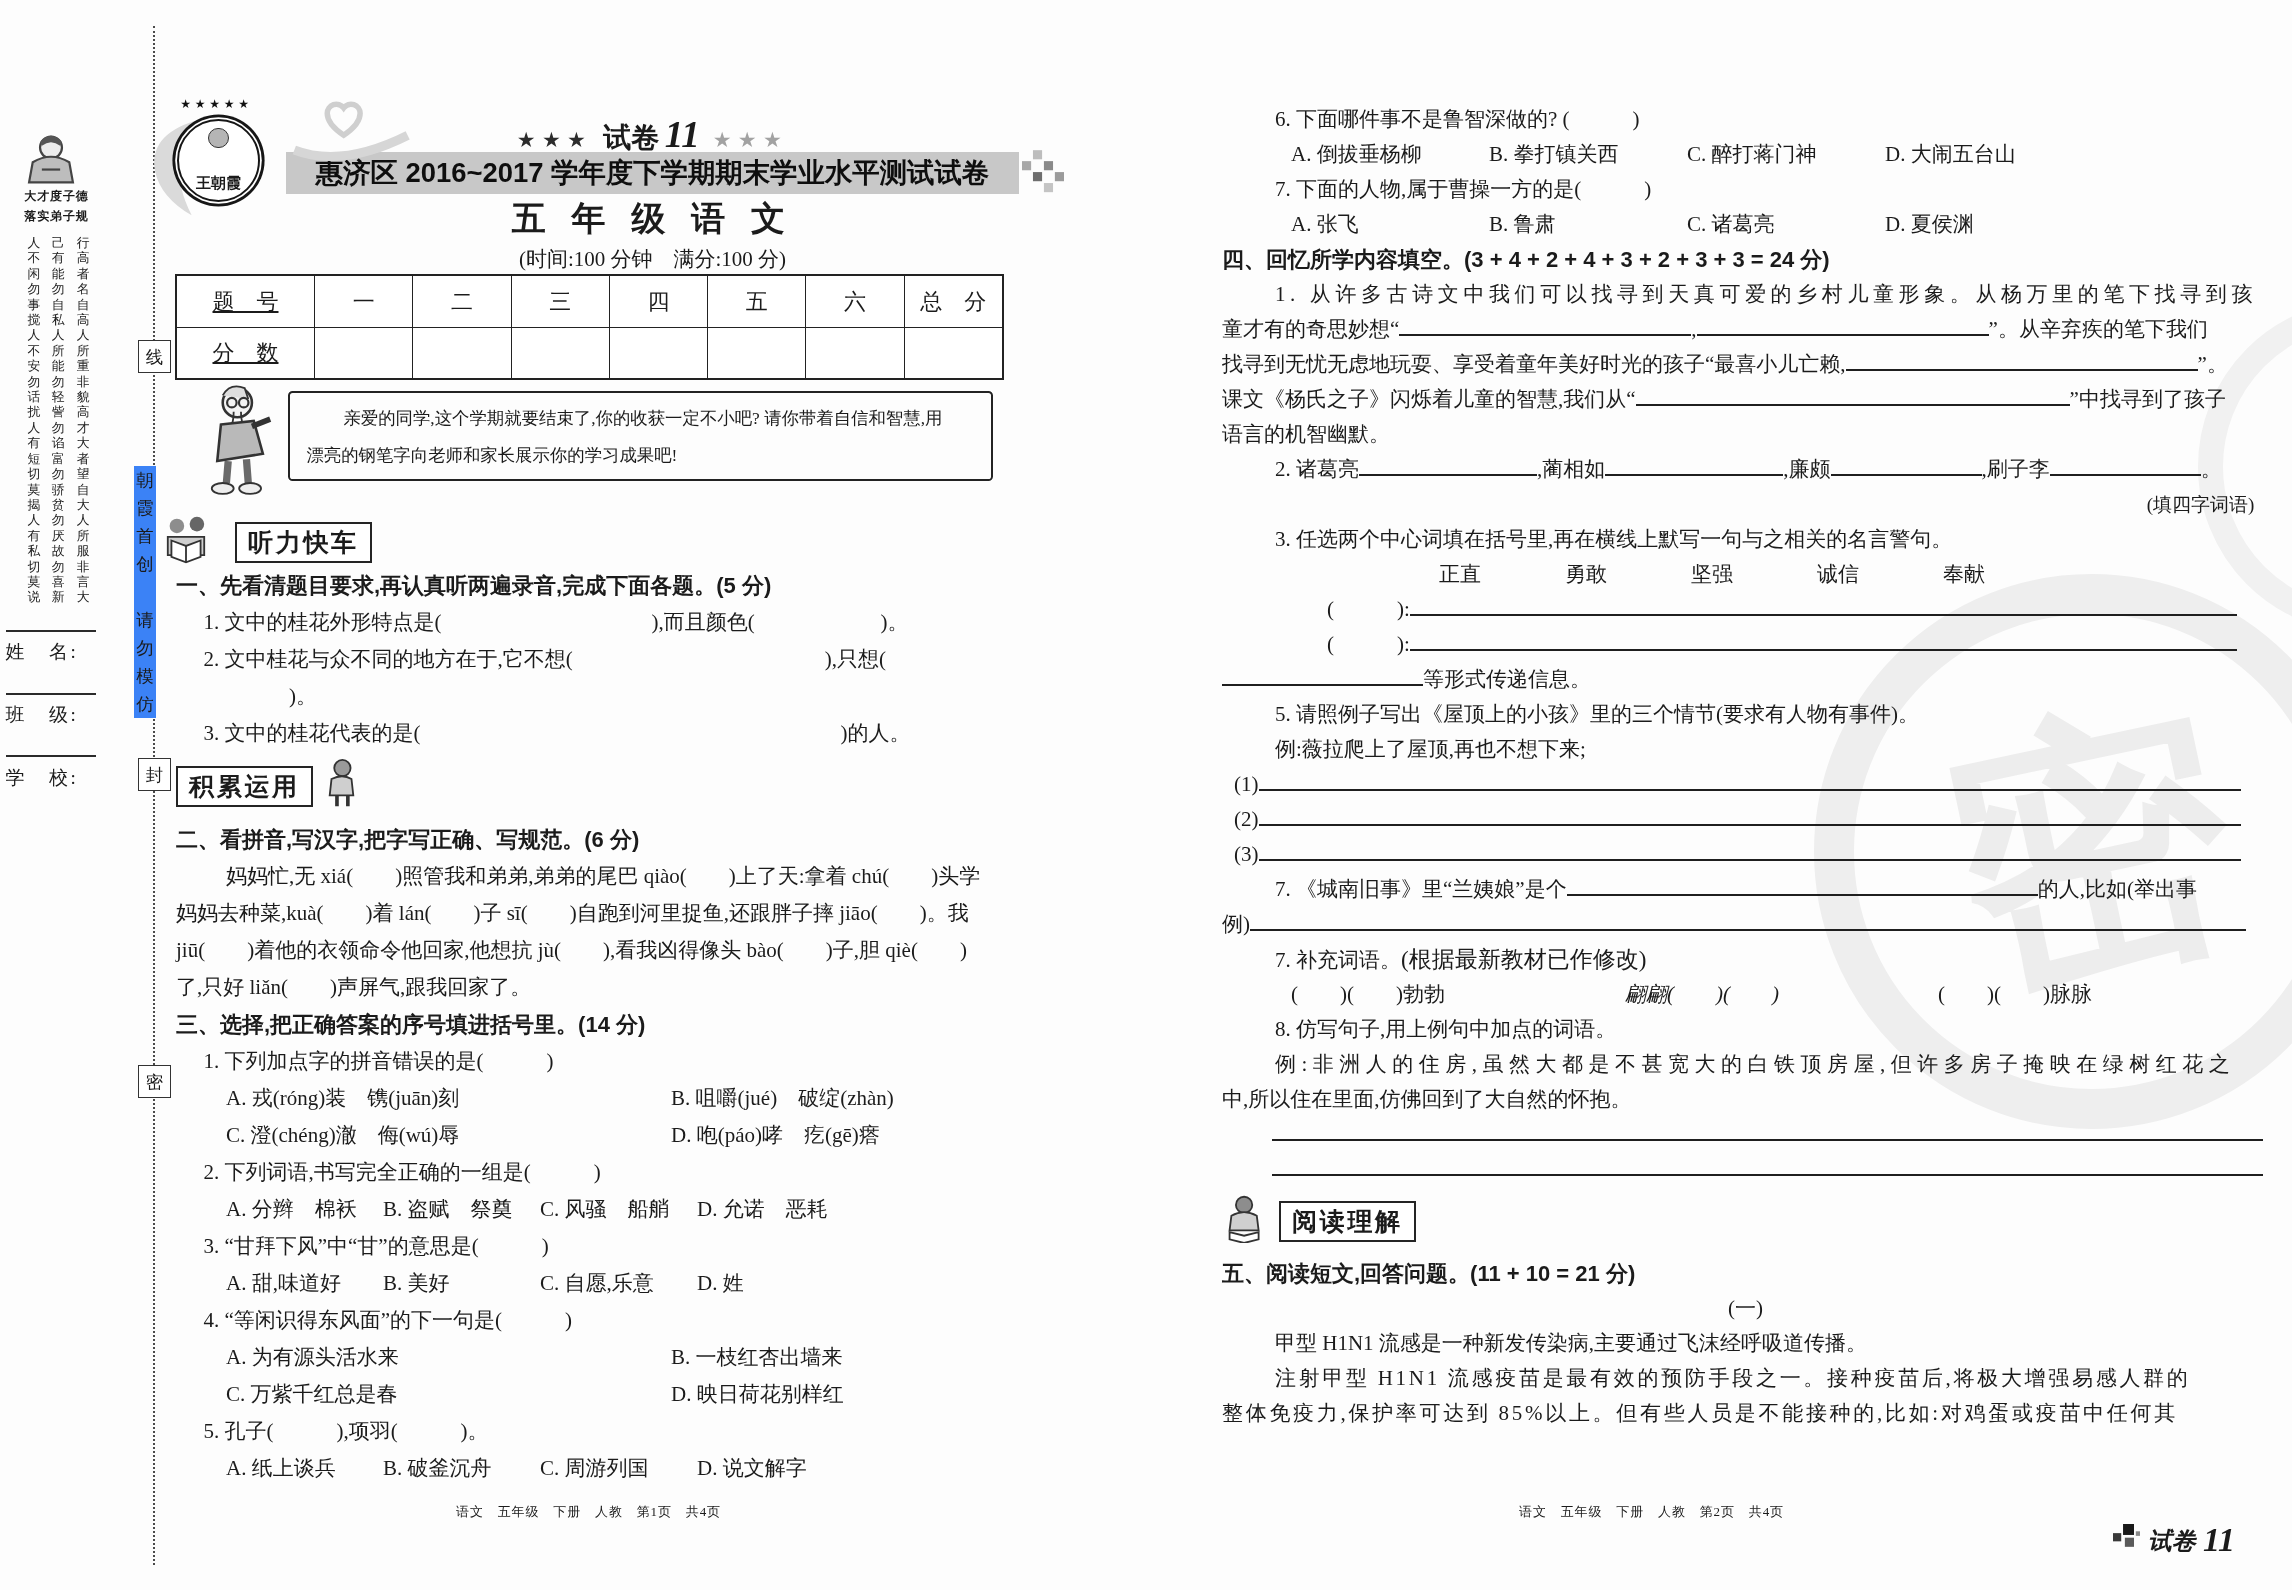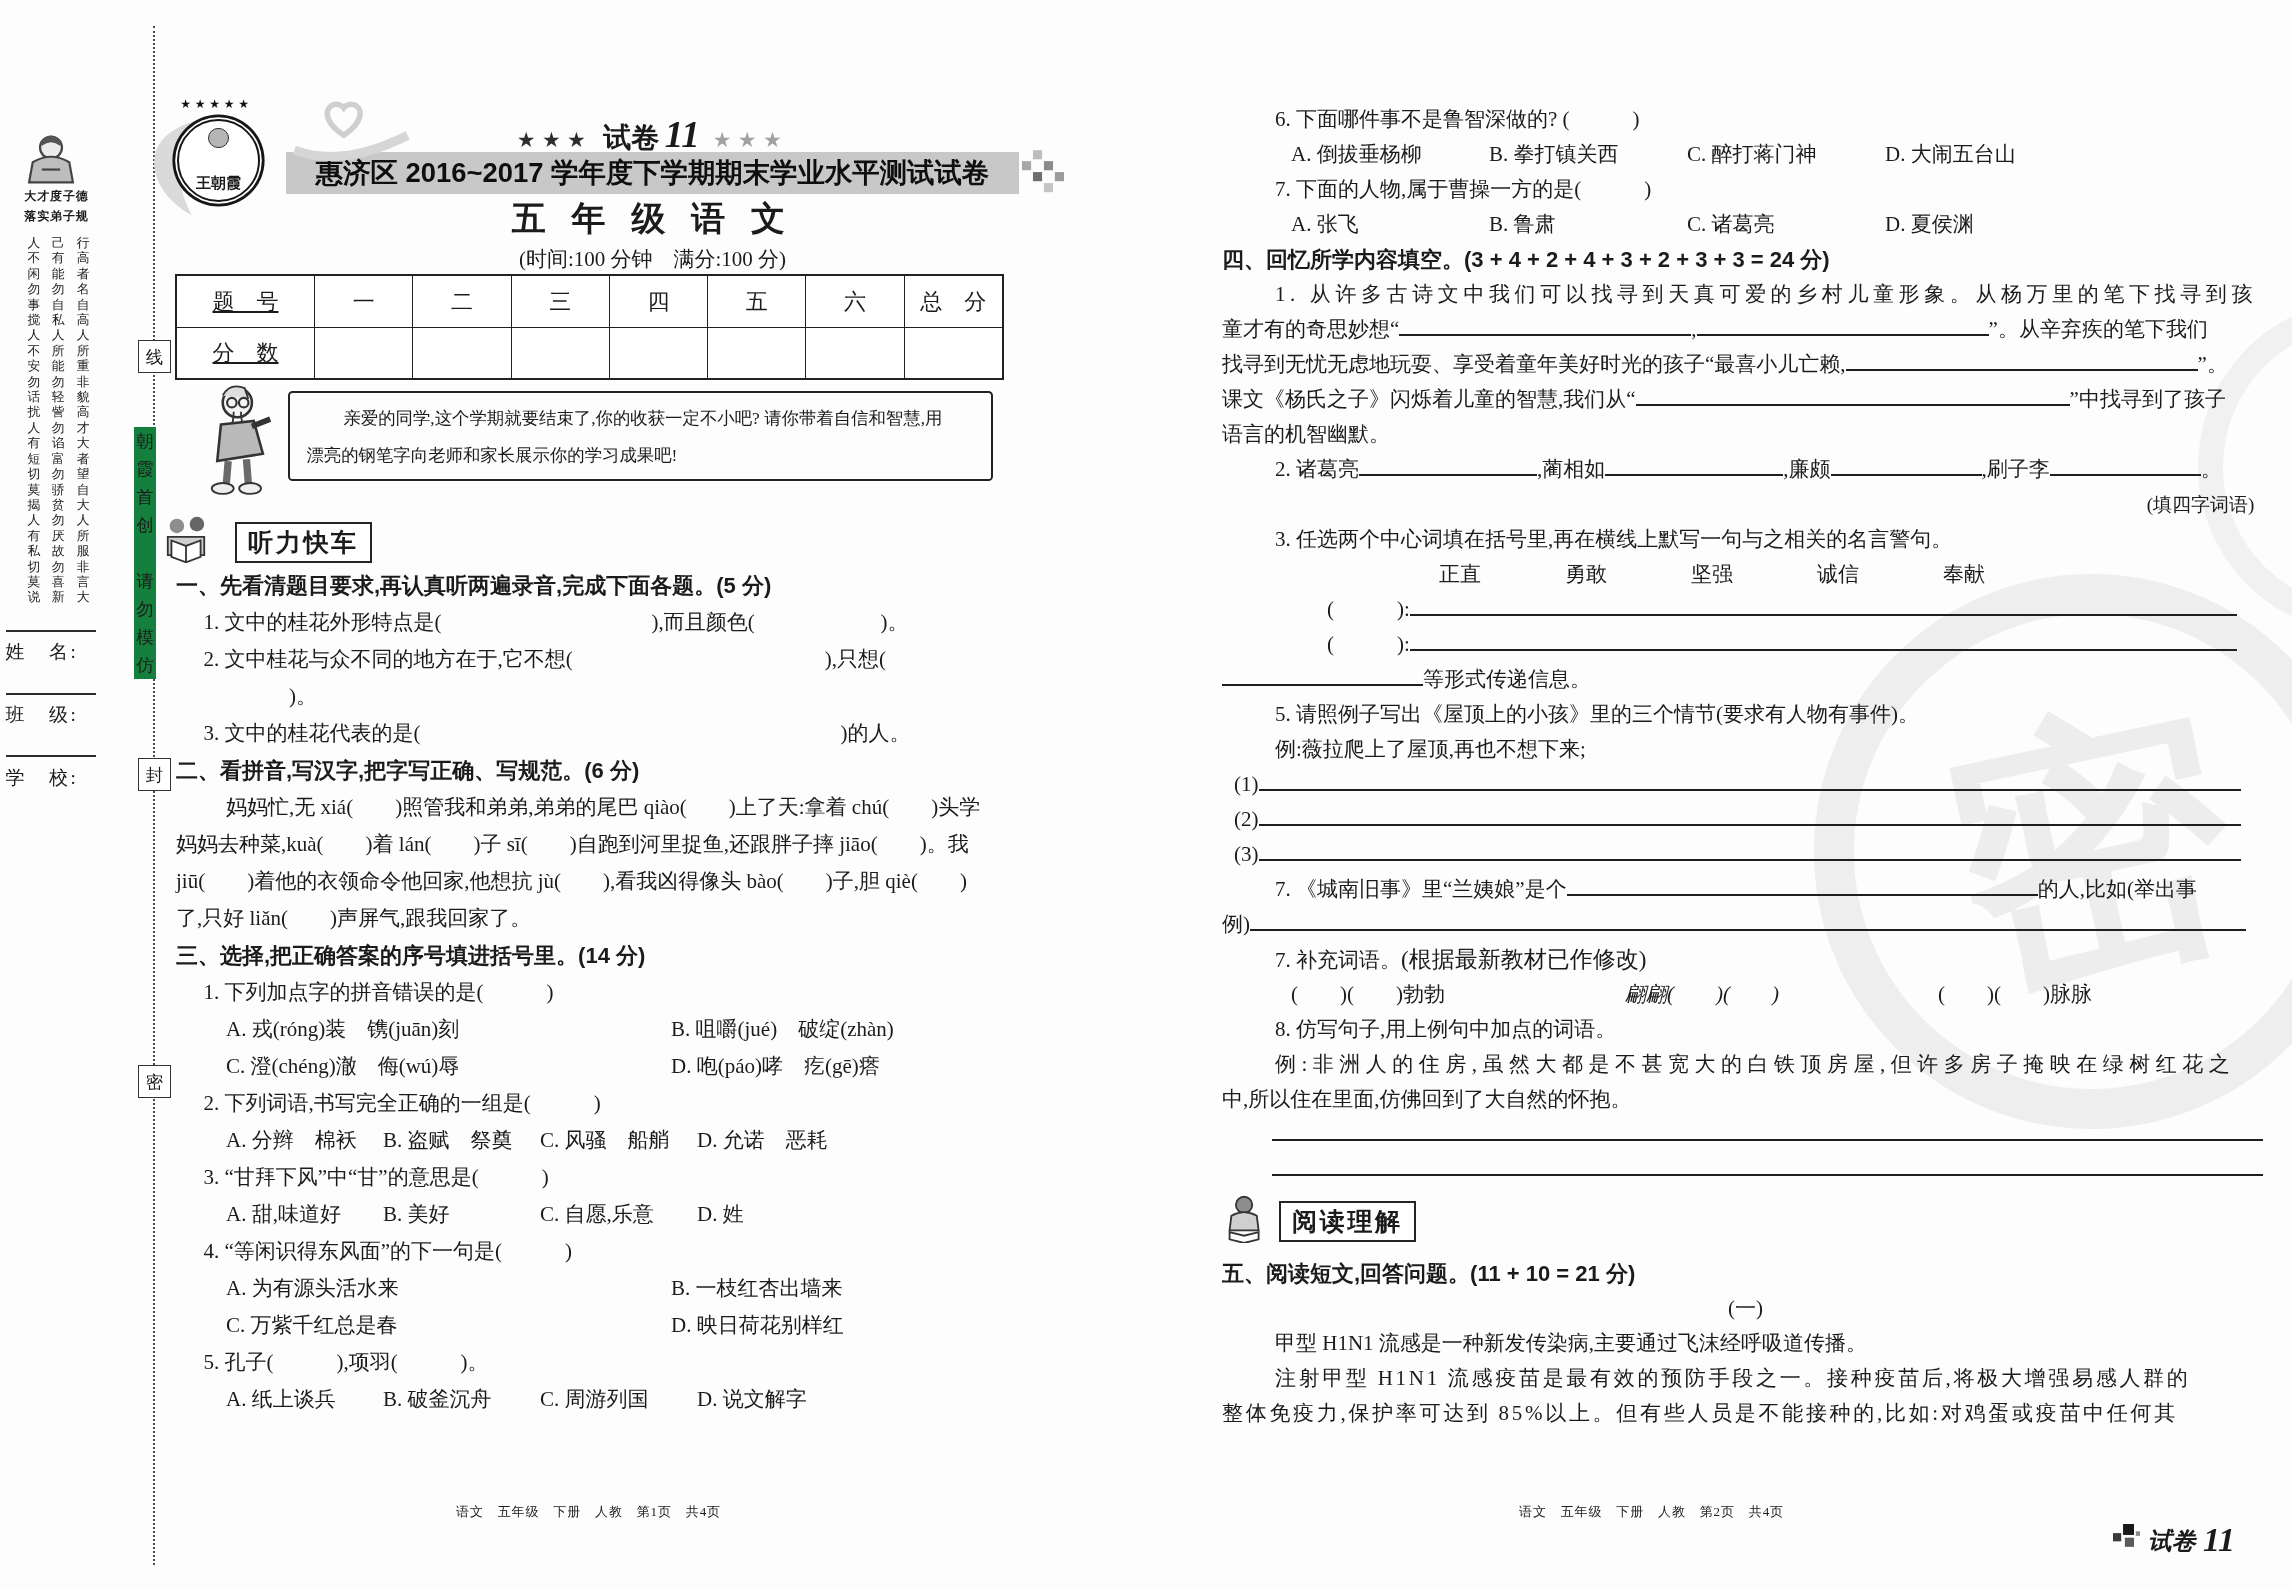--- a/index.html
+++ b/index.html
@@ -75,22 +75,22 @@
   #v1{left:25.6px;} #v2{left:50px;} #v3{left:75px;}
   #namefields{left:5.5px;top:630px;width:91px;}
   .nline{border-top:2.7px solid #2b2b2b;margin-bottom:7.3px;width:90px;}
   .nlabel{font-size:19px;letter-spacing:2.7px;margin-bottom:27.4px;}
 
   
   #bindline{left:153px;top:25.6px;height:1539px;width:0;border-left:2.7px dotted #4a4a4a;}
   .seal{position:absolute;left:138px;width:31px;height:31px;border:1.8px solid #333;background:#fff;
         font-size:17.4px;display:flex;align-items:center;justify-content:center;z-index:3;}
   #seal1{top:340px;} #seal2{top:758px;} #seal3{top:1065px;}
-  #bindtext{left:134px;top:427px;width:22px;font-size:17.4px;line-height:28px;white-space:pre-line;
-            word-break:break-all;text-align:center;background:#15803d;z-index:2;}
+  #bindtext{left:134px;top:466px;width:22px;font-size:17.4px;line-height:28px;white-space:pre-line;
+            word-break:break-all;text-align:center;background:#3b82f6;z-index:2;}
 
   
   #logo{left:177px;top:119px;width:79px;height:79px;border:2.7px solid #161616;border-radius:50%;
         box-shadow:0 0 0 1.8px #fff,0 0 0 4.6px #161616;display:flex;flex-direction:column;align-items:center;
         justify-content:center;background:#fff;z-index:2;}
   #logo .port{width:18.3px;height:18.3px;border-radius:50%;background:#b5b5b5;border:1.8px solid #333;margin-bottom:1.8px;}
   #logo .brand{font-size:15px;font-weight:700;margin-top:24px;}
   #crown{left:168px;top:97px;width:97px;text-align:center;font-size:12px;letter-spacing:3.7px;color:#111;z-index:2;}
   #wing{left:144px;top:117px;z-index:1;} #ribbon{left:287px;top:95px;z-index:1;}
 
@@ -243,20 +243,30 @@
     <span class="hbadge">听力快车</span>
   </div>
 
   <div class="abs lflow">
     <div class="sect">一、先看清题目要求,再认真听两遍录音,完成下面各题。(5 分)</div>
     <div class="ind1">1. 文中的桂花外形特点是(　　　　　　　　　　),而且颜色(　　　　　　)。</div>
     <div class="ind1">2. 文中桂花与众不同的地方在于,它不想(　　　　　　　　　　　　),只想(</div>
     <div class="ind2">　　　)。</div>
     <div class="ind1">3. 文中的桂花代表的是(　　　　　　　　　　　　　　　　　　　　)的人。</div>
 
+    <div class="badgerow">
+      <span class="hbadge">积累运用</span>
+      <span>
+        <svg width="35" height="49" viewBox="0 0 19 27">
+          <circle cx="10" cy="5" r="4.5" fill="#9a9a9a" stroke="#333" stroke-width="1"></circle>
+          <path d="M4 11 q6 -3 11 0 l1 9 h-13 z" fill="#cfcfcf" stroke="#333" stroke-width="1"></path>
+          <path d="M7 20 v6 M13 20 v6" stroke="#333" stroke-width="2"></path>
+        </svg>
+      </span>
+    </div>
 
     <div class="sect">二、看拼音,写汉字,把字写正确、写规范。(6 分)</div>
     <div class="ind2">妈妈忙,无 xiá(　　)照管我和弟弟,弟弟的尾巴 qiào(　　)上了天:拿着 chú(　　)头学</div>
     <div>妈妈去种菜,kuà(　　)着 lán(　　)子 sī(　　)自跑到河里捉鱼,还跟胖子摔 jiāo(　　)。我</div>
     <div>jiū(　　)着他的衣领命令他回家,他想抗 jù(　　),看我凶得像头 bào(　　)子,胆 qiè(　　)</div>
     <div>了,只好 liǎn(　　)声屏气,跟我回家了。</div>
 
     <div class="sect">三、选择,把正确答案的序号填进括号里。(14 分)</div>
     <div class="ind1">1. 下列加点字的拼音错误的是(　　　)</div>
     <div class="ind2 o2">

